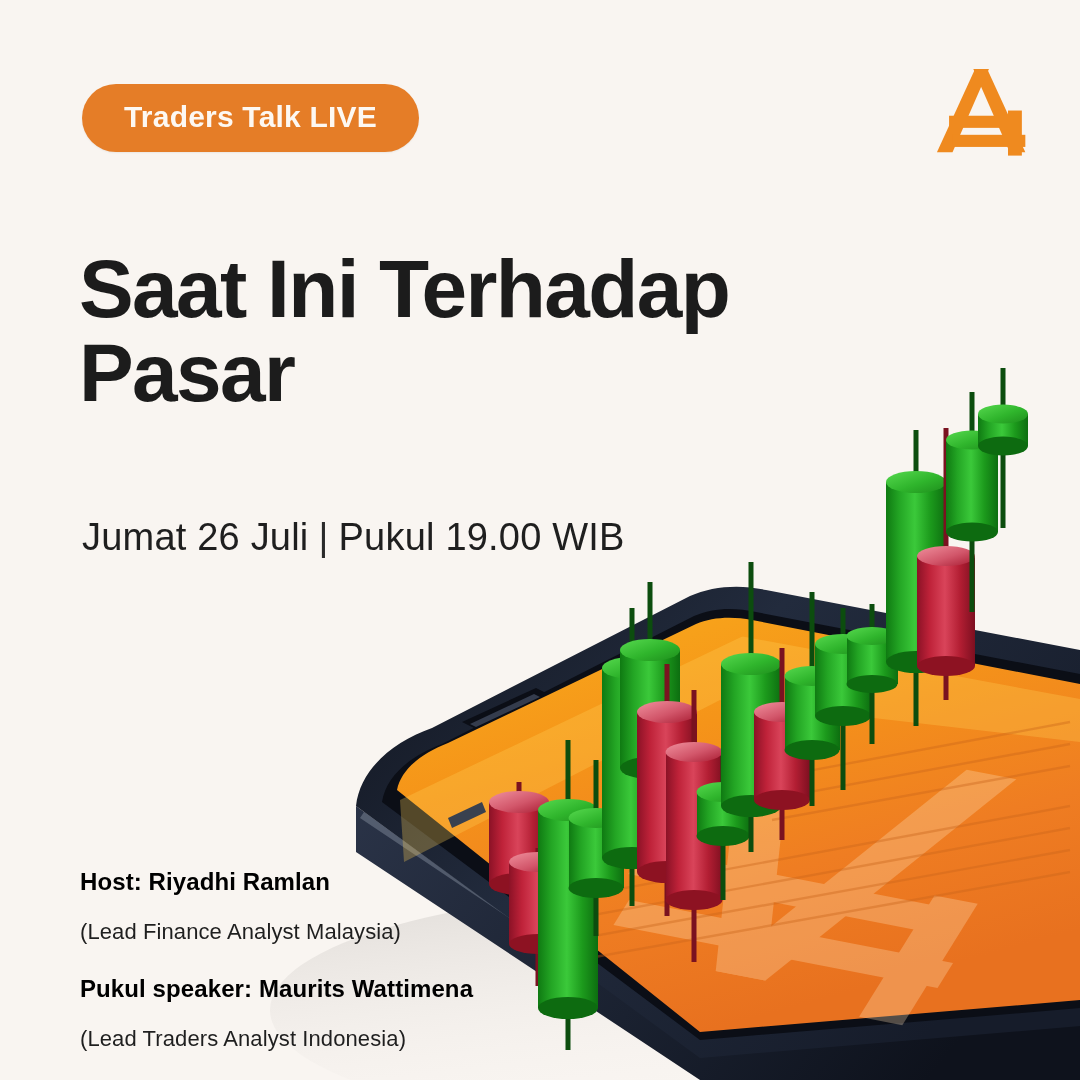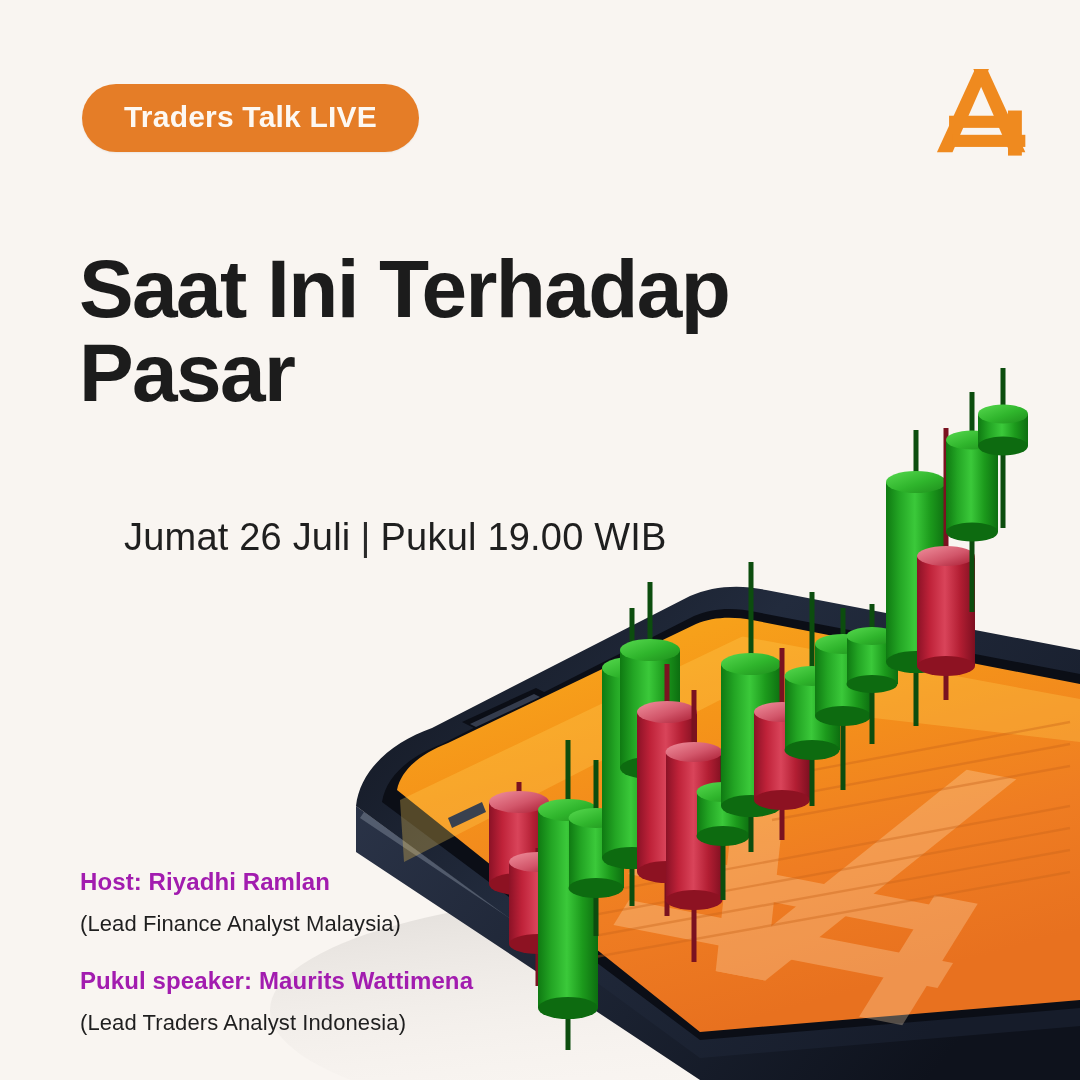--- a/index.html
+++ b/index.html
@@ -38,33 +38,32 @@
   }
   .headline .ln{display:block;white-space:nowrap;}
 
   .dateline{
     position:absolute;left:82px;top:516px;
     color:#1f1f1f;
     font-size:38px;
     font-weight:400;
     letter-spacing:.2px;
     white-space:nowrap;
-    margin-left:42px;
   }
   .dateline .sep{padding:0 10px;color:#2a2a2a;font-weight:300;}
 
   .credits{position:absolute;left:80px;top:866px;}
   .cred-block{margin-bottom:26px;}
   .cred-name{
-    color:#a21caf;font-size:24px;font-weight:bold;letter-spacing:.1px;
+    color:#000000;font-size:24px;font-weight:bold;letter-spacing:.1px;
     line-height:1.3;white-space:nowrap;
   }
   .cred-role{
     color:#1f1f1f;font-size:22px;font-weight:400;letter-spacing:.1px;
-    line-height:1.35;margin-top:12px;white-space:nowrap;
+    line-height:1.35;margin-top:20px;white-space:nowrap;
   }
 
   
   .logo{position:absolute;left:930px;top:62px;width:104px;height:104px;}
 </style>
 </head>
 <body>
 
 <div id="poster">
 

